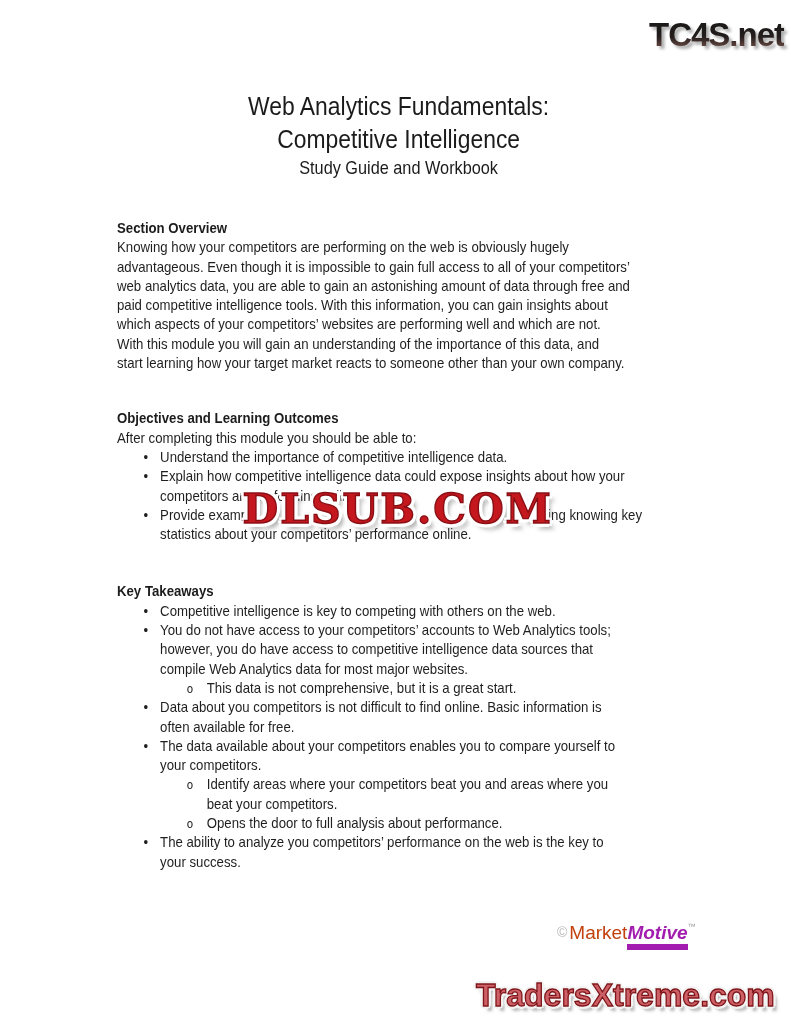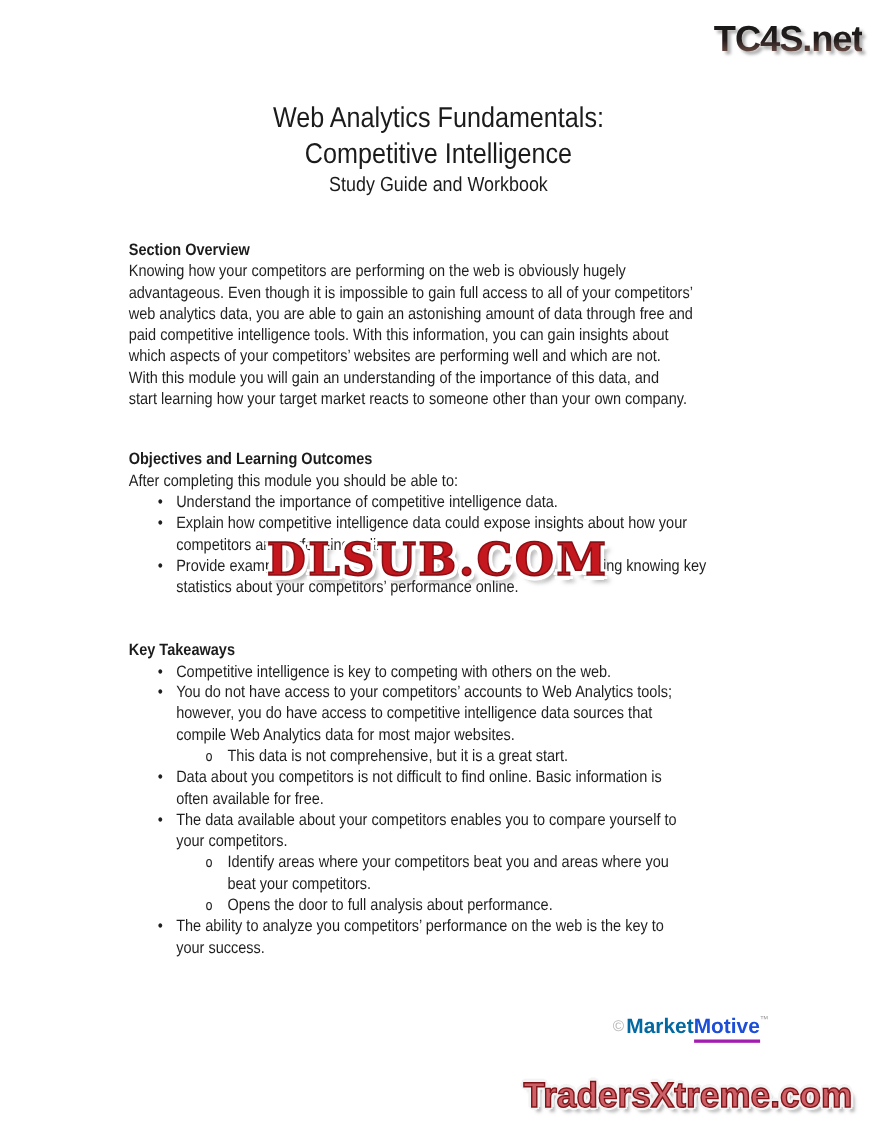--- a/index.html
+++ b/index.html
@@ -64,22 +64,22 @@
     text-shadow:
       -4px 0 0 #ffffff, 4px 0 0 #ffffff, 0 -4px 0 #ffffff, 0 4px 0 #ffffff,
       -3px -3px 0 #ffffff, 3px 3px 0 #ffffff, -3px 3px 0 #ffffff, 3px -3px 0 #ffffff,
       5px 6px 4px rgba(110,110,110,0.55);
     pointer-events:none;
   }
 
   
   .mm-logo { position:absolute; left:557px; top:916px; font-size:19px; line-height:22px; white-space:nowrap; }
   .mm-c      { color:#b7b7b7; font-size:14px; vertical-align:2px; margin-right:2px; }
-  .mm-market { color:#0369a1; font-weight:700; }
-  .mm-motive { color:#1d4ed8; font-weight:700; border-bottom:3px solid #a21caf; padding-bottom:1px; }
+  .mm-market { color:#c2410c; font-weight:400; }
+  .mm-motive { color:#a21caf; font-weight:700; border-bottom:6px solid #a21caf; padding-bottom:1px;font-style:italic; }
   .mm-tm     { color:#9a9a9a; font-size:8px; vertical-align:10px; }
 
   
   .traders {
     position:absolute; left:476px; top:977px;
     font-size:32px; font-weight:700; letter-spacing:0px; line-height:36px;
     color:#cd5f66;
     -webkit-text-stroke:1.3px #7e1418;
     text-shadow:
       -3px 0 0 #f3f3f3, 3px 0 0 #f3f3f3, 0 -3px 0 #f3f3f3, 0 3px 0 #f3f3f3,

